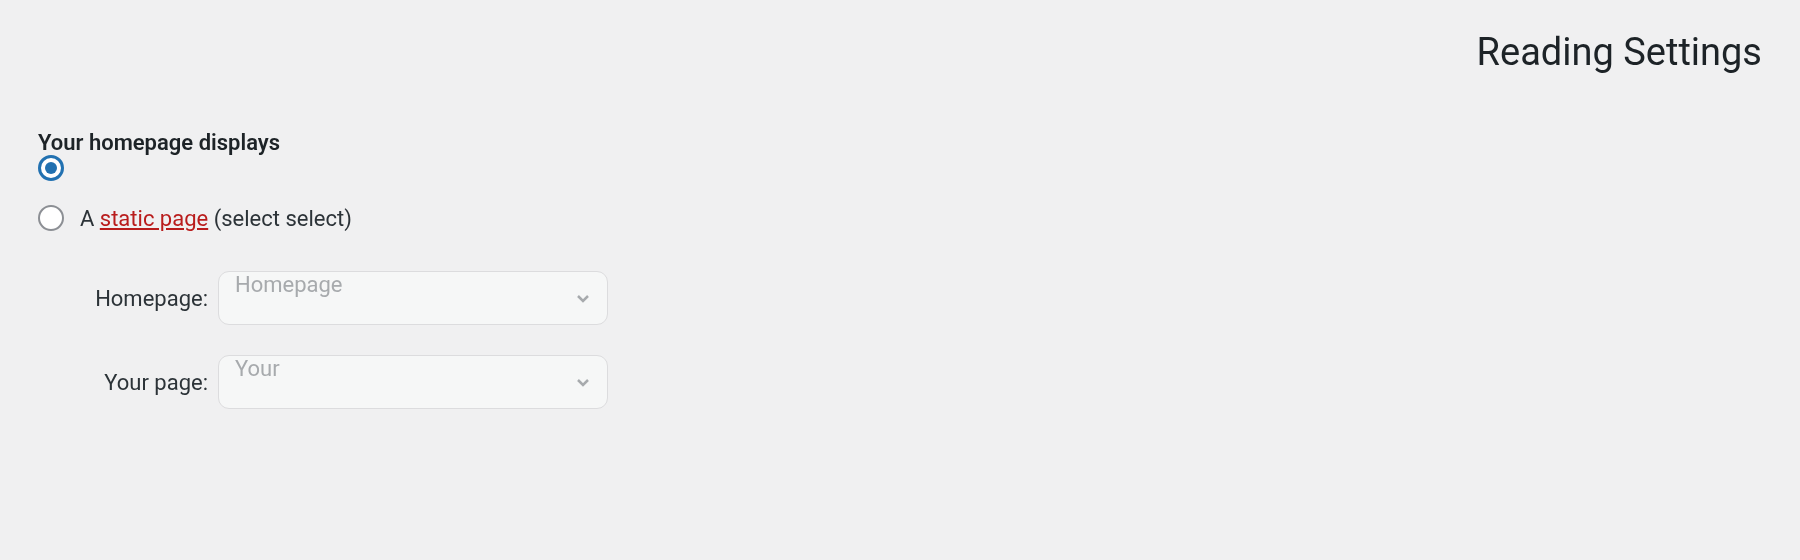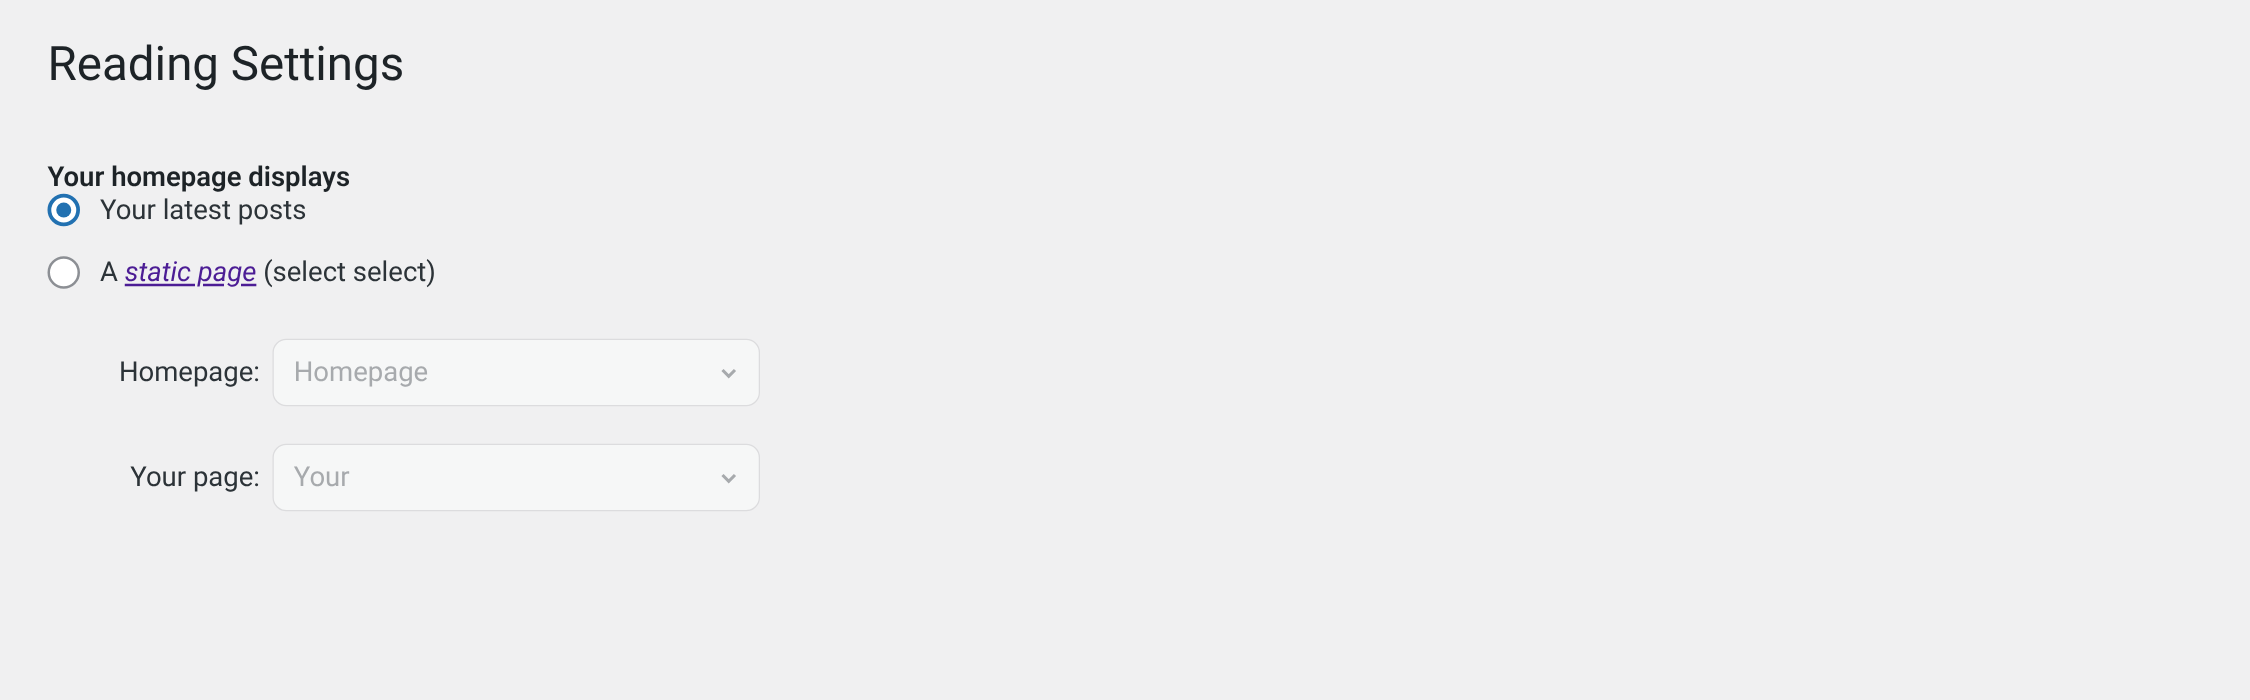--- a/index.html
+++ b/index.html
@@ -9,20 +9,21 @@
       color: #1d2327;
       width: 1800px;
       height: 560px;
       padding: 30px 38px;
     }
     h1.page-title {
       font-size: 38px;
       font-weight: 400;
       color: #1d2327;
       margin-bottom: 50px;
+      text-align: right;
     }
     .form-row {
       display: flex;
       align-items: flex-start;
       flex-direction: column;
     }
     .row-label {
       width: 382px;
       font-size: 22px;
       font-weight: 600;
@@ -59,23 +60,22 @@
       border-radius: 50%;
       background: #2271b1;
       display: block;
     }
     .radio-label {
       font-size: 22px;
       font-weight: 400;
       color: #2c3338;
     }
     .radio-label a {
-      color: #4c1d95;
+      color: #b91c1c;
       text-decoration: underline;
-      font-style: italic;
     }
     .select-group {
       margin-left: 30px;
       margin-top: 40px;
     }
     .select-row {
       display: flex;
       align-items: center;
       margin-bottom: 30px;
     }
@@ -87,21 +87,20 @@
       margin-right: 10px;
     }
     .select-box {
       position: relative;
       width: 390px;
       height: 54px;
       background: #f6f7f7;
       border: 1px solid #dcdcde;
       border-radius: 11px;
       display: flex;
-      align-items: center;
       padding: 0 16px;
       color: #a7aaad;
       font-size: 22px;
     }
     .select-box .chevron {
       position: absolute;
       right: 14px;
       top: 50%;
       transform: translateY(-50%);
       color: #a7aaad;
@@ -116,21 +115,20 @@
 <body>
 
 <h1 class="page-title">Reading Settings</h1>
 
 <div class="form-row">
   <div class="row-label">Your homepage displays</div>
   <div class="row-content">
 
     <label class="radio-option">
       <span class="radio checked"></span>
-      <span class="radio-label">Your latest posts</span>
     </label>
 
     <label class="radio-option">
       <span class="radio"></span>
       <span class="radio-label">
         <span>A </span><a href="#">static page</a><span> (select select)</span>
       </span>
     </label>
 
     <div class="select-group">

